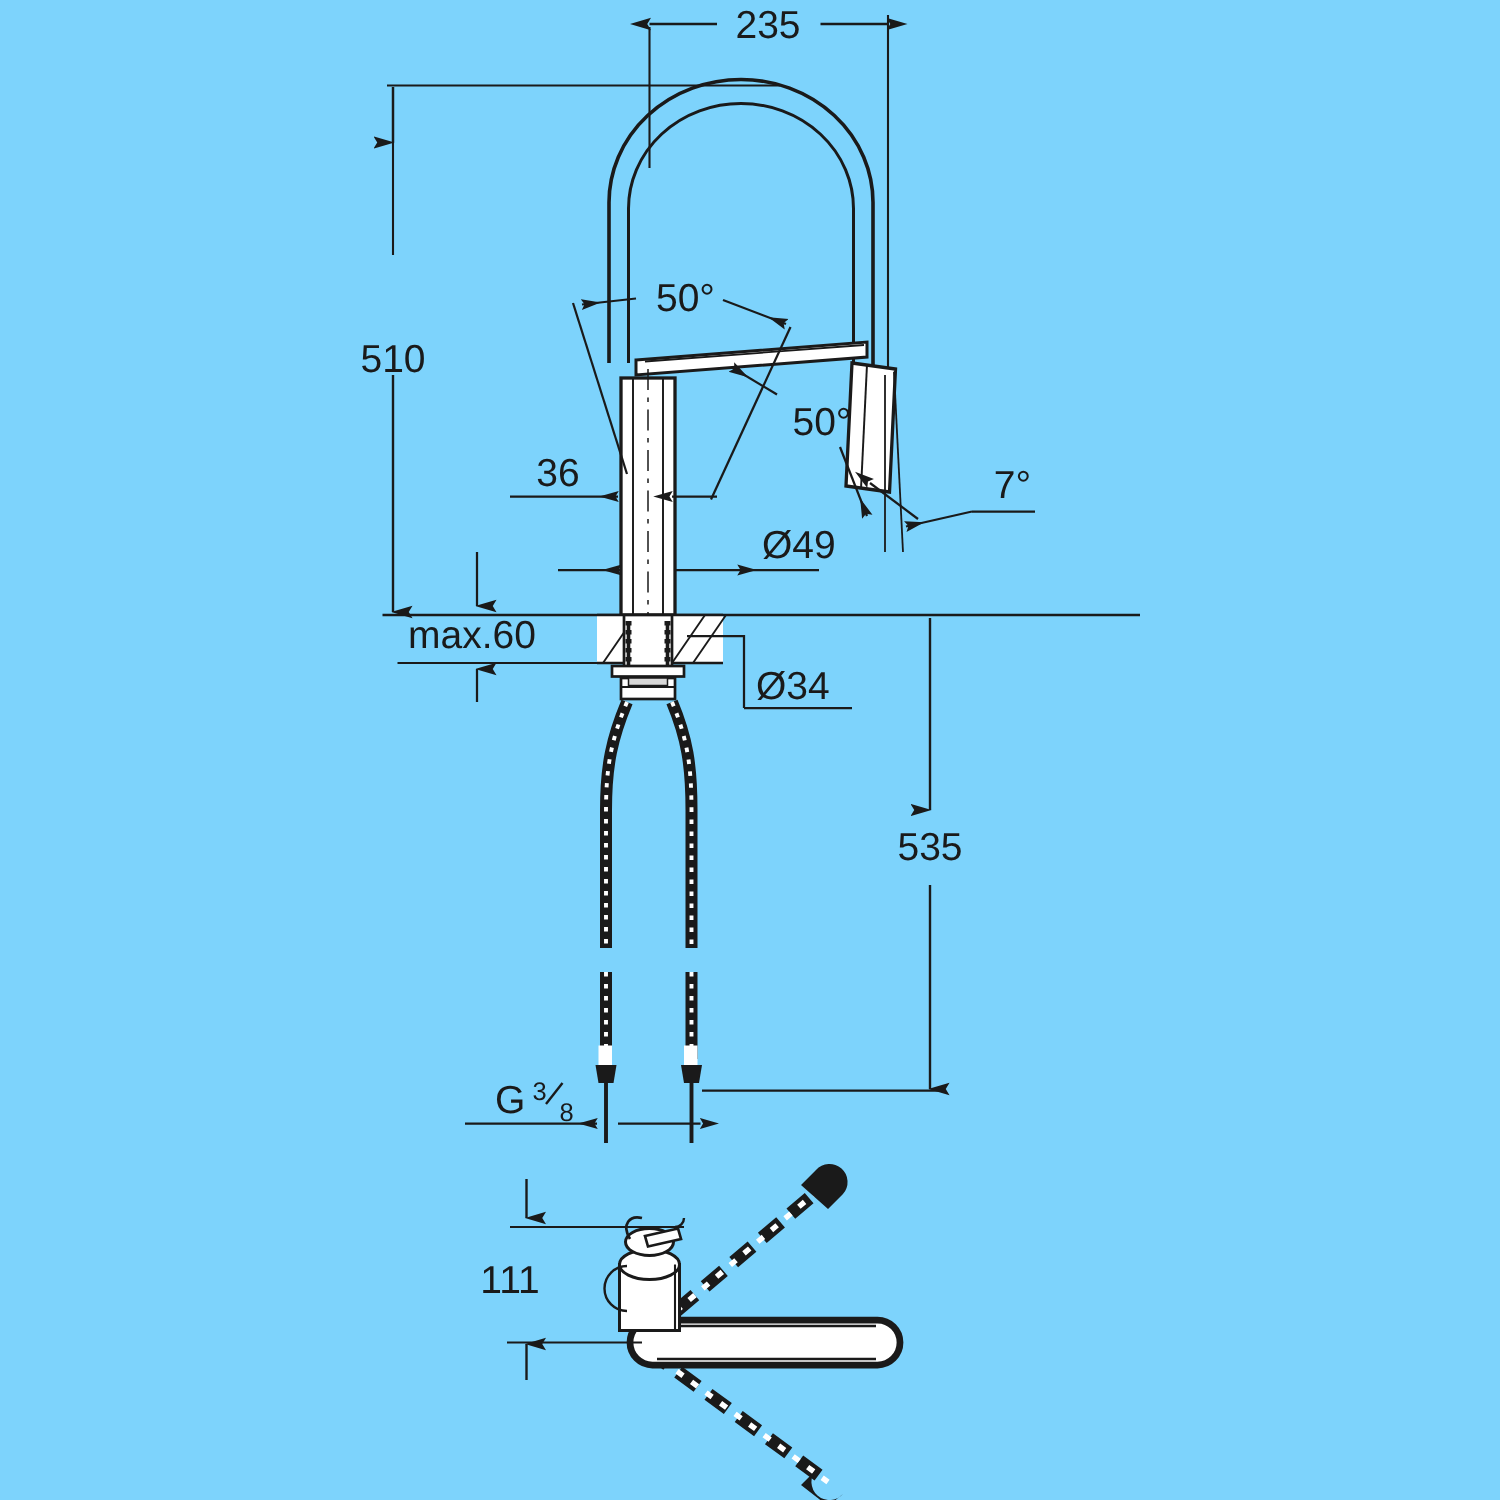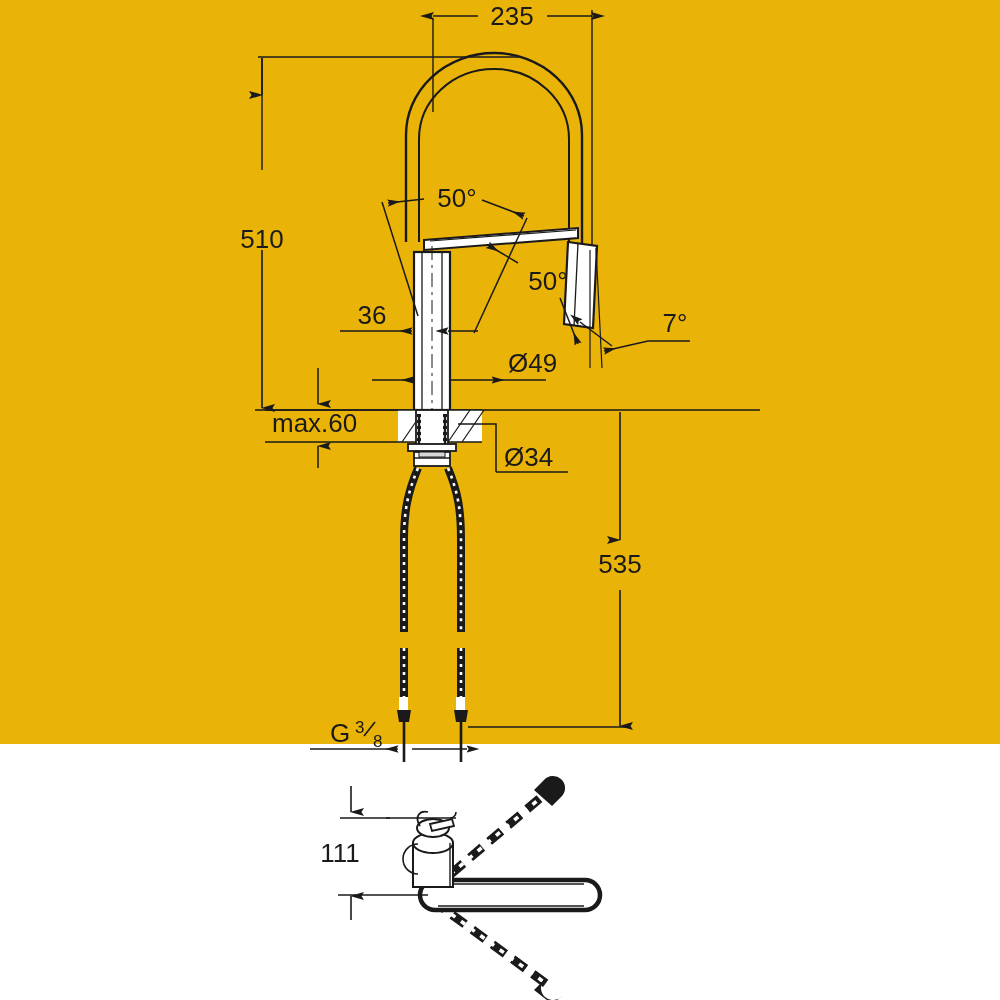--- a/index.html
+++ b/index.html
@@ -1,18 +1,18 @@
 <!DOCTYPE html>
 <html><head>
 <meta charset="utf-8">
 <style>
   html,body{margin:0;padding:0;background:#ffffff;}
   body{width:1000px;height:1000px;overflow:hidden;
        font-family:"Liberation Sans","DejaVu Sans",sans-serif;}
-  #sheet{position:relative;width:1000px;height:744px;background:#eab308;}
+  #sheet{position:relative;width:1000px;height:1000px;background:#7dd3fc;}
   svg#drawing{position:absolute;left:0;top:0;width:1000px;height:1000px;}
   .txt{font-family:"Liberation Sans","DejaVu Sans",sans-serif;fill:#1a1a1a;}
   .dim-label{font-size:26px;}
   .frac-num{font-size:17px;}
   .frac-den{font-size:17px;}
 </style>
 </head>
 <body>
 
 <div id="sheet">

